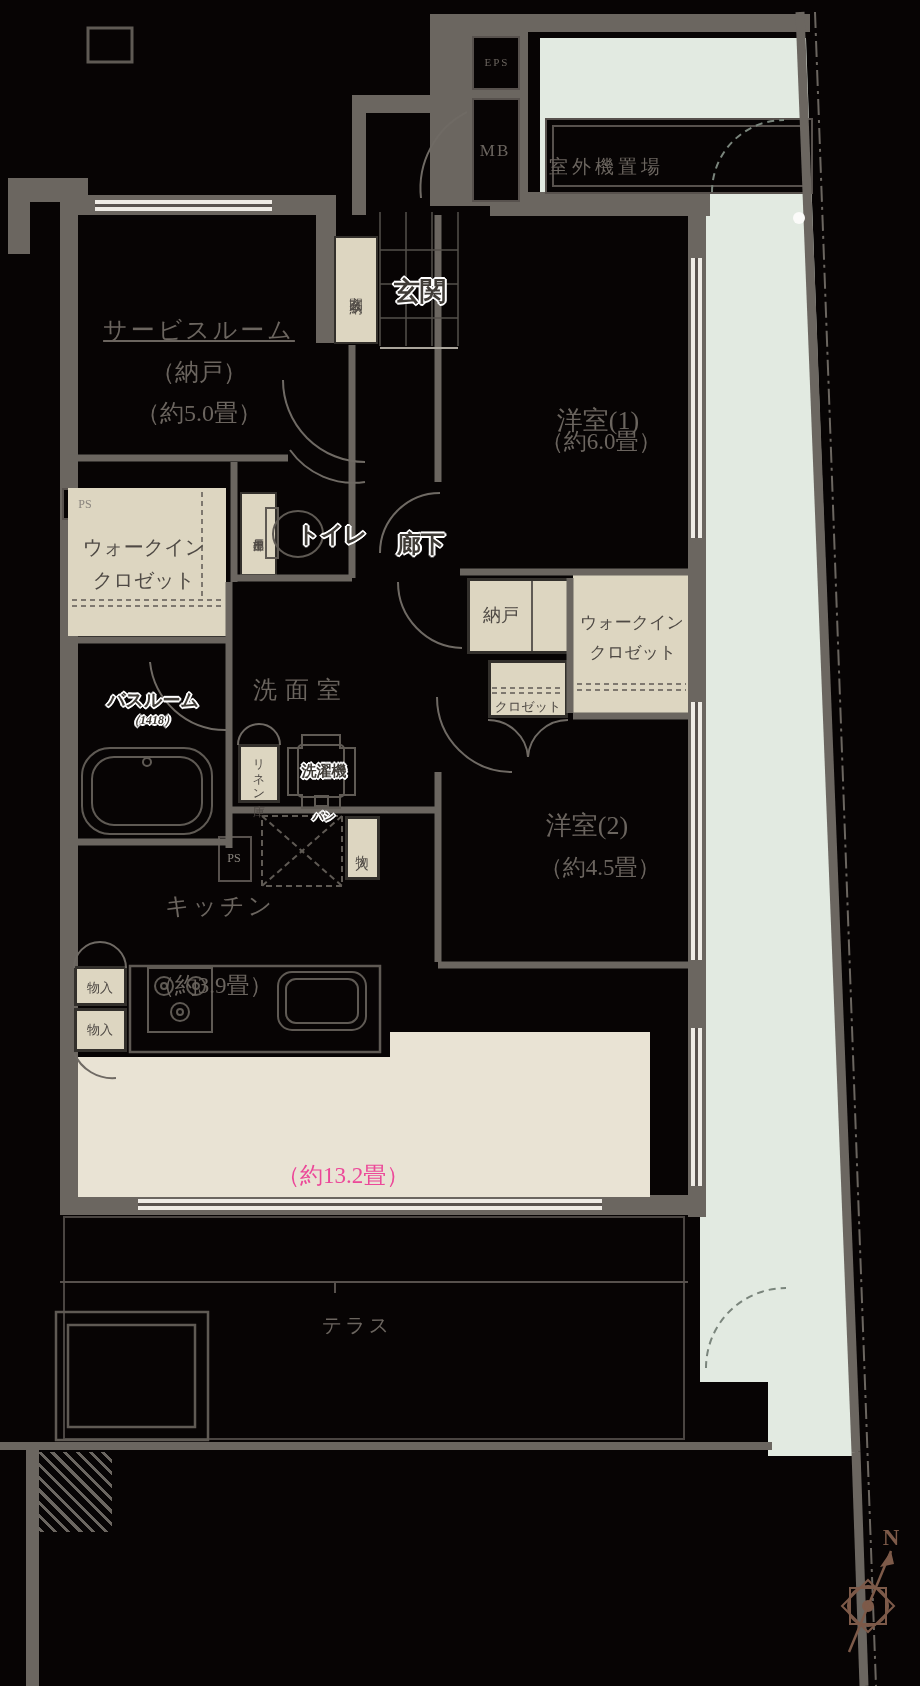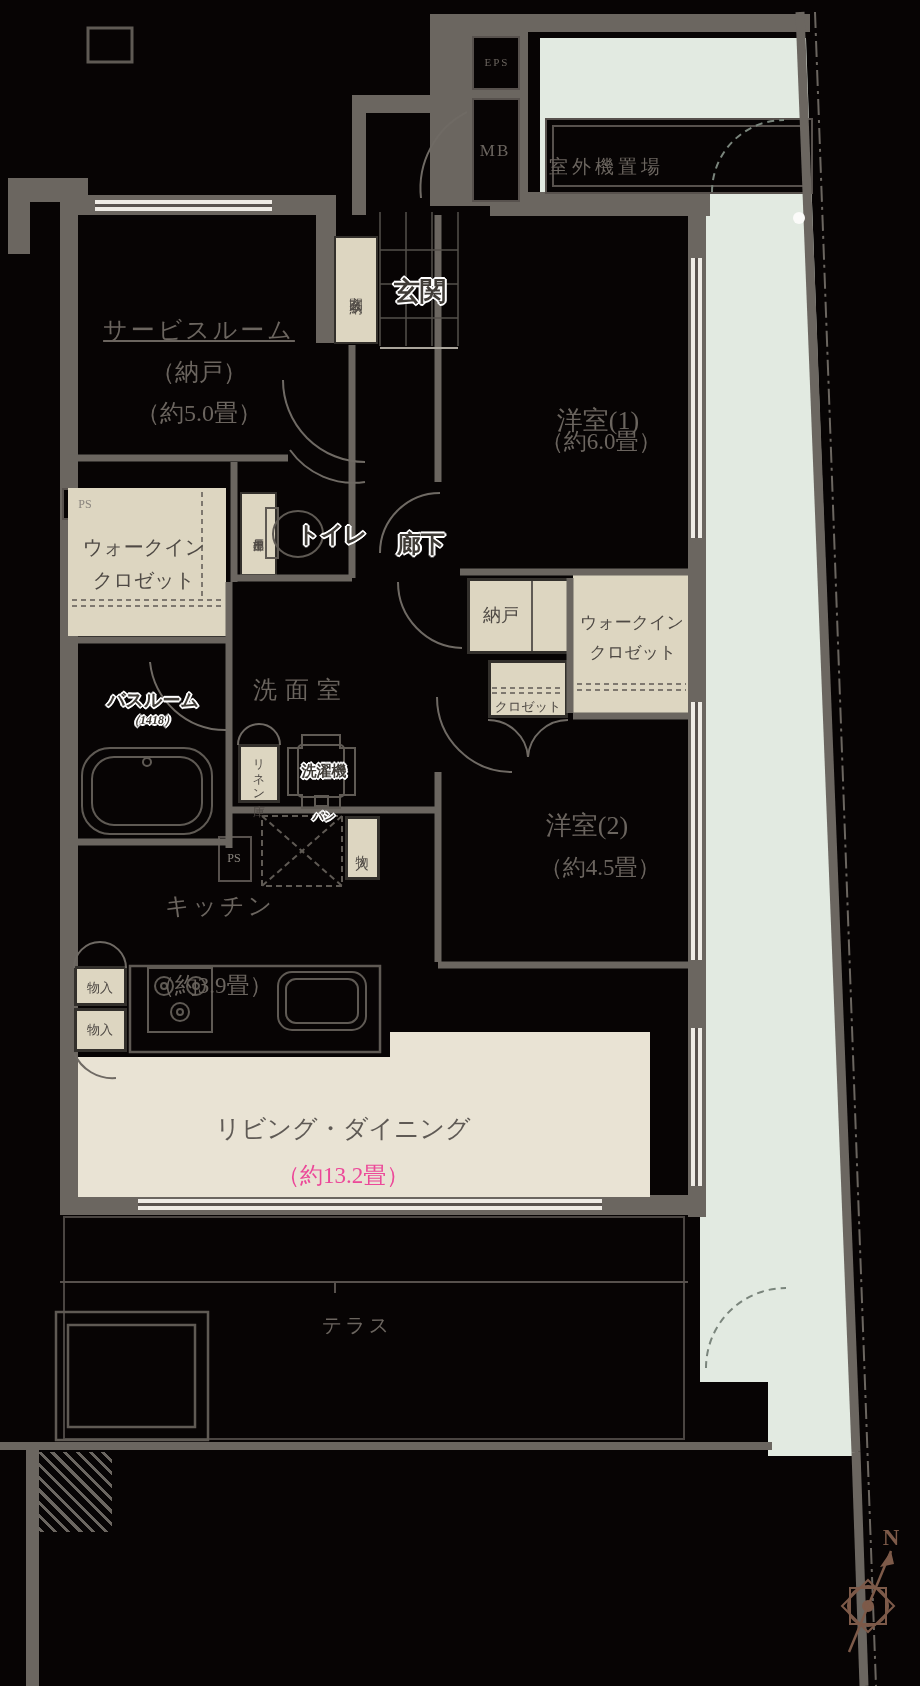--- a/index.html
+++ b/index.html
@@ -223,19 +223,18 @@
   <div class="lbl halo" style="left:324px;top:771px;font-size:15px;">洗濯機</div>
   <div class="lbl halo" style="left:324px;top:788px;font-size:11px;margin-top:28px;">パン</div>
   <div class="lbl dark vert" style="left:362px;top:847px;font-size:13px;">物入</div>
   <div class="lbl" style="left:234px;top:858px;font-size:12px;color:#8a857e;">PS</div>
 
   <div class="lbl" style="left:220px;top:906px;font-size:24px;letter-spacing:3px;text-align:right;">キッチン</div>
   <div class="lbl" style="left:212px;top:944px;font-size:23px;margin-top:41px;">（約3.9畳）</div>
   <div class="lbl dark" style="left:100px;top:987px;font-size:13px;">物入</div>
   <div class="lbl dark" style="left:100px;top:1029px;font-size:13px;">物入</div>
 
-  <div class="lbl" style="left:343px;top:1128px;font-size:25px;color:#5f5a55;">リビング・ダイニング</div>
   <div class="lbl" style="left:343px;top:1175px;font-size:23px;color:#ec4899;">（約13.2畳）</div>
 
   <div class="lbl" style="left:357px;top:1325px;font-size:20px;letter-spacing:3px;">テラス</div>
 
   <div class="lbl" style="left:891px;top:1537px;font-size:23px;font-weight:bold;color:#7d5a49;">N</div>
 </div>
 
 </body></html>

